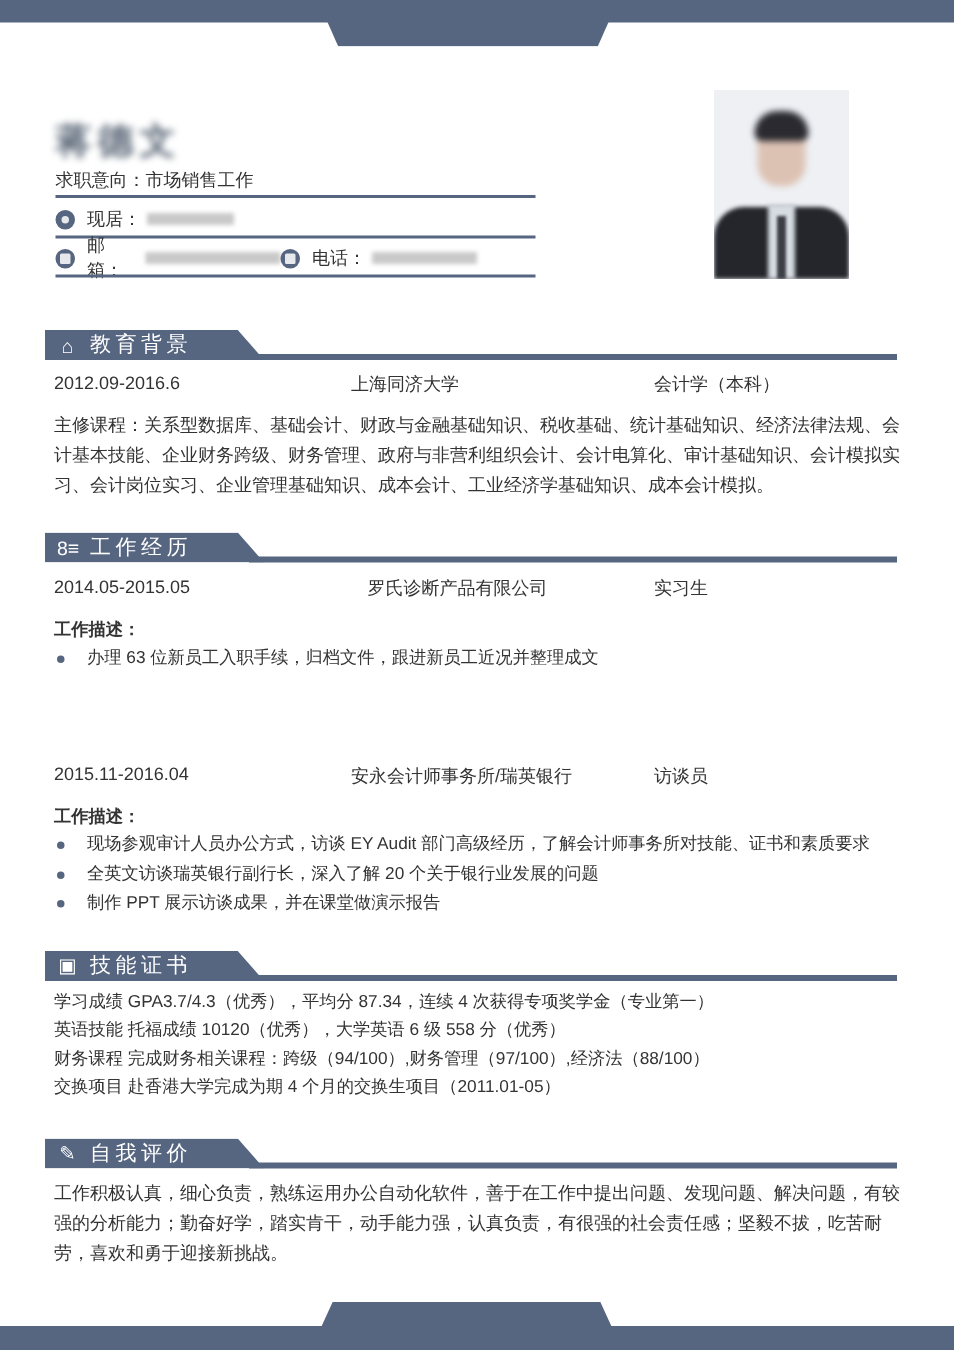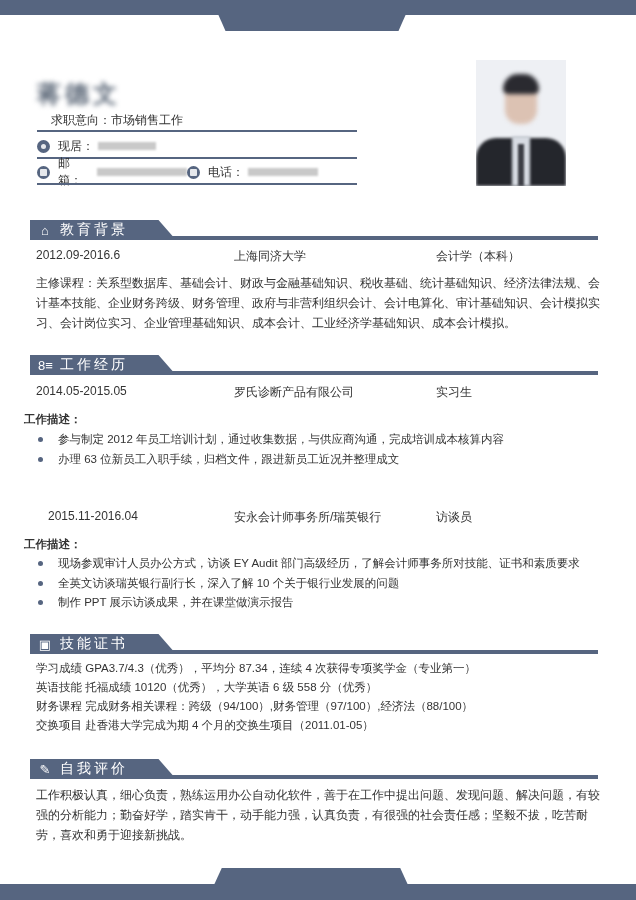--- a/index.html
+++ b/index.html
@@ -8,21 +8,21 @@
 
   .top-band { position: absolute; left: 0; top: 0; width: 636px; height: 15px; background: #566580; }
   .top-tab { position: absolute; left: 218px; top: 14px; width: 188px; height: 17px; background: #566580;
              clip-path: polygon(0 0, 100% 0, 96% 100%, 4% 100%); }
   .bottom-band { position: absolute; left: 0; bottom: 0; width: 636px; height: 16px; background: #566580; }
   .bottom-tab { position: absolute; left: 214px; bottom: 15px; width: 194px; height: 17px; background: #566580;
                 clip-path: polygon(4% 0, 96% 0, 100% 100%, 0 100%); }
 
   .name { position: absolute; left: 37px; top: 78px; font-size: 24px; font-weight: bold; color: #5c6878;
           letter-spacing: 4px; filter: blur(2.5px); }
-  .intent { position: absolute; left: 37px; top: 112px; font-size: 12px; color: #333; margin-left: 14px; }
+  .intent { position: absolute; left: 37px; top: 112px; font-size: 12px; color: #333; }
   .hline { position: absolute; left: 37px; width: 320px; height: 2px; background: #566580; }
   .info-row { position: absolute; left: 37px; width: 320px; height: 20px; display: flex; align-items: center; }
   .info-cell { display: flex; align-items: center; width: 150px; font-size: 12px; }
   .info-cell + .info-cell { margin-left: 0; }
   .ic { width: 13px; height: 13px; border-radius: 50%; background: #566580; margin-right: 8px; position: relative; flex: none; }
   .ic::after { content: ""; position: absolute; left: 3px; top: 3px; width: 7px; height: 7px; background: #fff; border-radius: 1px; opacity: .85; }
   .ic.pin::after { border-radius: 50%; left: 4px; top: 4px; width: 5px; height: 5px; }
   .blurval { display: inline-block; height: 8px; background: #c9c9c9; filter: blur(1.3px); margin-left: 4px; }
 
   .photo { position: absolute; left: 476px; top: 60px; width: 90px; height: 126px; background: #eef0f4; overflow: hidden; }
@@ -35,21 +35,21 @@
   .sec-head { position: absolute; left: 30px; width: 568px; height: 20px; }
   .sec-head .tab { position: absolute; left: 0; top: 0; height: 20px; width: 146px; background: #566580;
                    clip-path: polygon(0 0, 88% 0, 100% 100%, 0 100%); color: #fff; display: flex; align-items: center; padding-left: 8px; }
   .sec-head .bar { position: absolute; left: 136px; bottom: 0; width: 432px; height: 4px; background: #566580; }
   .sec-head .tab .glyph { font-size: 13px; margin-right: 8px; width: 14px; text-align: center; }
   .sec-head .tab .title { font-size: 14px; letter-spacing: 3px; }
 
   .row3 { position: absolute; left: 36px; width: 560px; height: 16px; font-size: 12px; }
   .row3 span { position: absolute; top: 0; }
   .para { position: absolute; left: 36px; width: 564px; font-size: 12px; line-height: 20px; color: #333; }
-  .label-b { position: absolute; left: 24px; font-size: 11.5px; font-weight: bold; }
+  .label-b { position: absolute; left: 36px; font-size: 11.5px; font-weight: bold; }
   .bullets { position: absolute; left: 36px; list-style: none; }
   .bullets li { position: relative; padding-left: 22px; height: 19.5px; font-size: 11.5px; line-height: 19.5px; }
   .bullets li::before { content: ""; position: absolute; left: 2px; top: 7px; width: 5px; height: 5px; border-radius: 50%; background: #566580; }
   .skills { position: absolute; left: 36px; width: 560px; }
   .skills div { height: 19px; line-height: 19px; font-size: 11.5px; }
 </style>
 </head>
 <body>
 
 <div class="top-band"></div>
@@ -108,38 +108,37 @@
 
 <div class="sec-head" style="top:355px">
   <div class="tab">
     <span class="glyph">8≡</span>
     <span class="title">工作经历</span>
   </div>
   <div class="bar"></div>
 </div>
 <div class="row3" style="top:384px">
   <span style="left:0">2014.05-2015.05</span>
-  <span style="left:198px">罗氏诊断产品有限公司</span>
+  <span style="left:209px">罗氏诊断产品有限公司</span>
   <span style="left:400px">实习生</span>
 </div>
 <div class="label-b" style="top:412px">工作描述：</div>
 <ul class="bullets" style="top:430px">
-  <li>参与制定 2012 年员工培训计划，通过收集数据，与供应商沟通，完成培训成本核算内容</li>
   <li>办理 63 位新员工入职手续，归档文件，跟进新员工近况并整理成文</li>
 </ul>
 
 <div class="row3" style="top:509px">
-  <span style="left:12px">2015.11-2016.04</span>
+  <span style="left:0">2015.11-2016.04</span>
   <span style="left:198px">安永会计师事务所/瑞英银行</span>
   <span style="left:400px">访谈员</span>
 </div>
 <div class="label-b" style="top:537px">工作描述：</div>
 <ul class="bullets" style="top:554px">
   <li>现场参观审计人员办公方式，访谈 EY Audit 部门高级经历，了解会计师事务所对技能、证书和素质要求</li>
-  <li>全英文访谈瑞英银行副行长，深入了解 10 个关于银行业发展的问题</li>
+  <li>全英文访谈瑞英银行副行长，深入了解 20 个关于银行业发展的问题</li>
   <li>制作 PPT 展示访谈成果，并在课堂做演示报告</li>
 </ul>
 
 <div class="sec-head" style="top:634px">
   <div class="tab">
     <span class="glyph">▣</span>
     <span class="title">技能证书</span>
   </div>
   <div class="bar"></div>
 </div>

